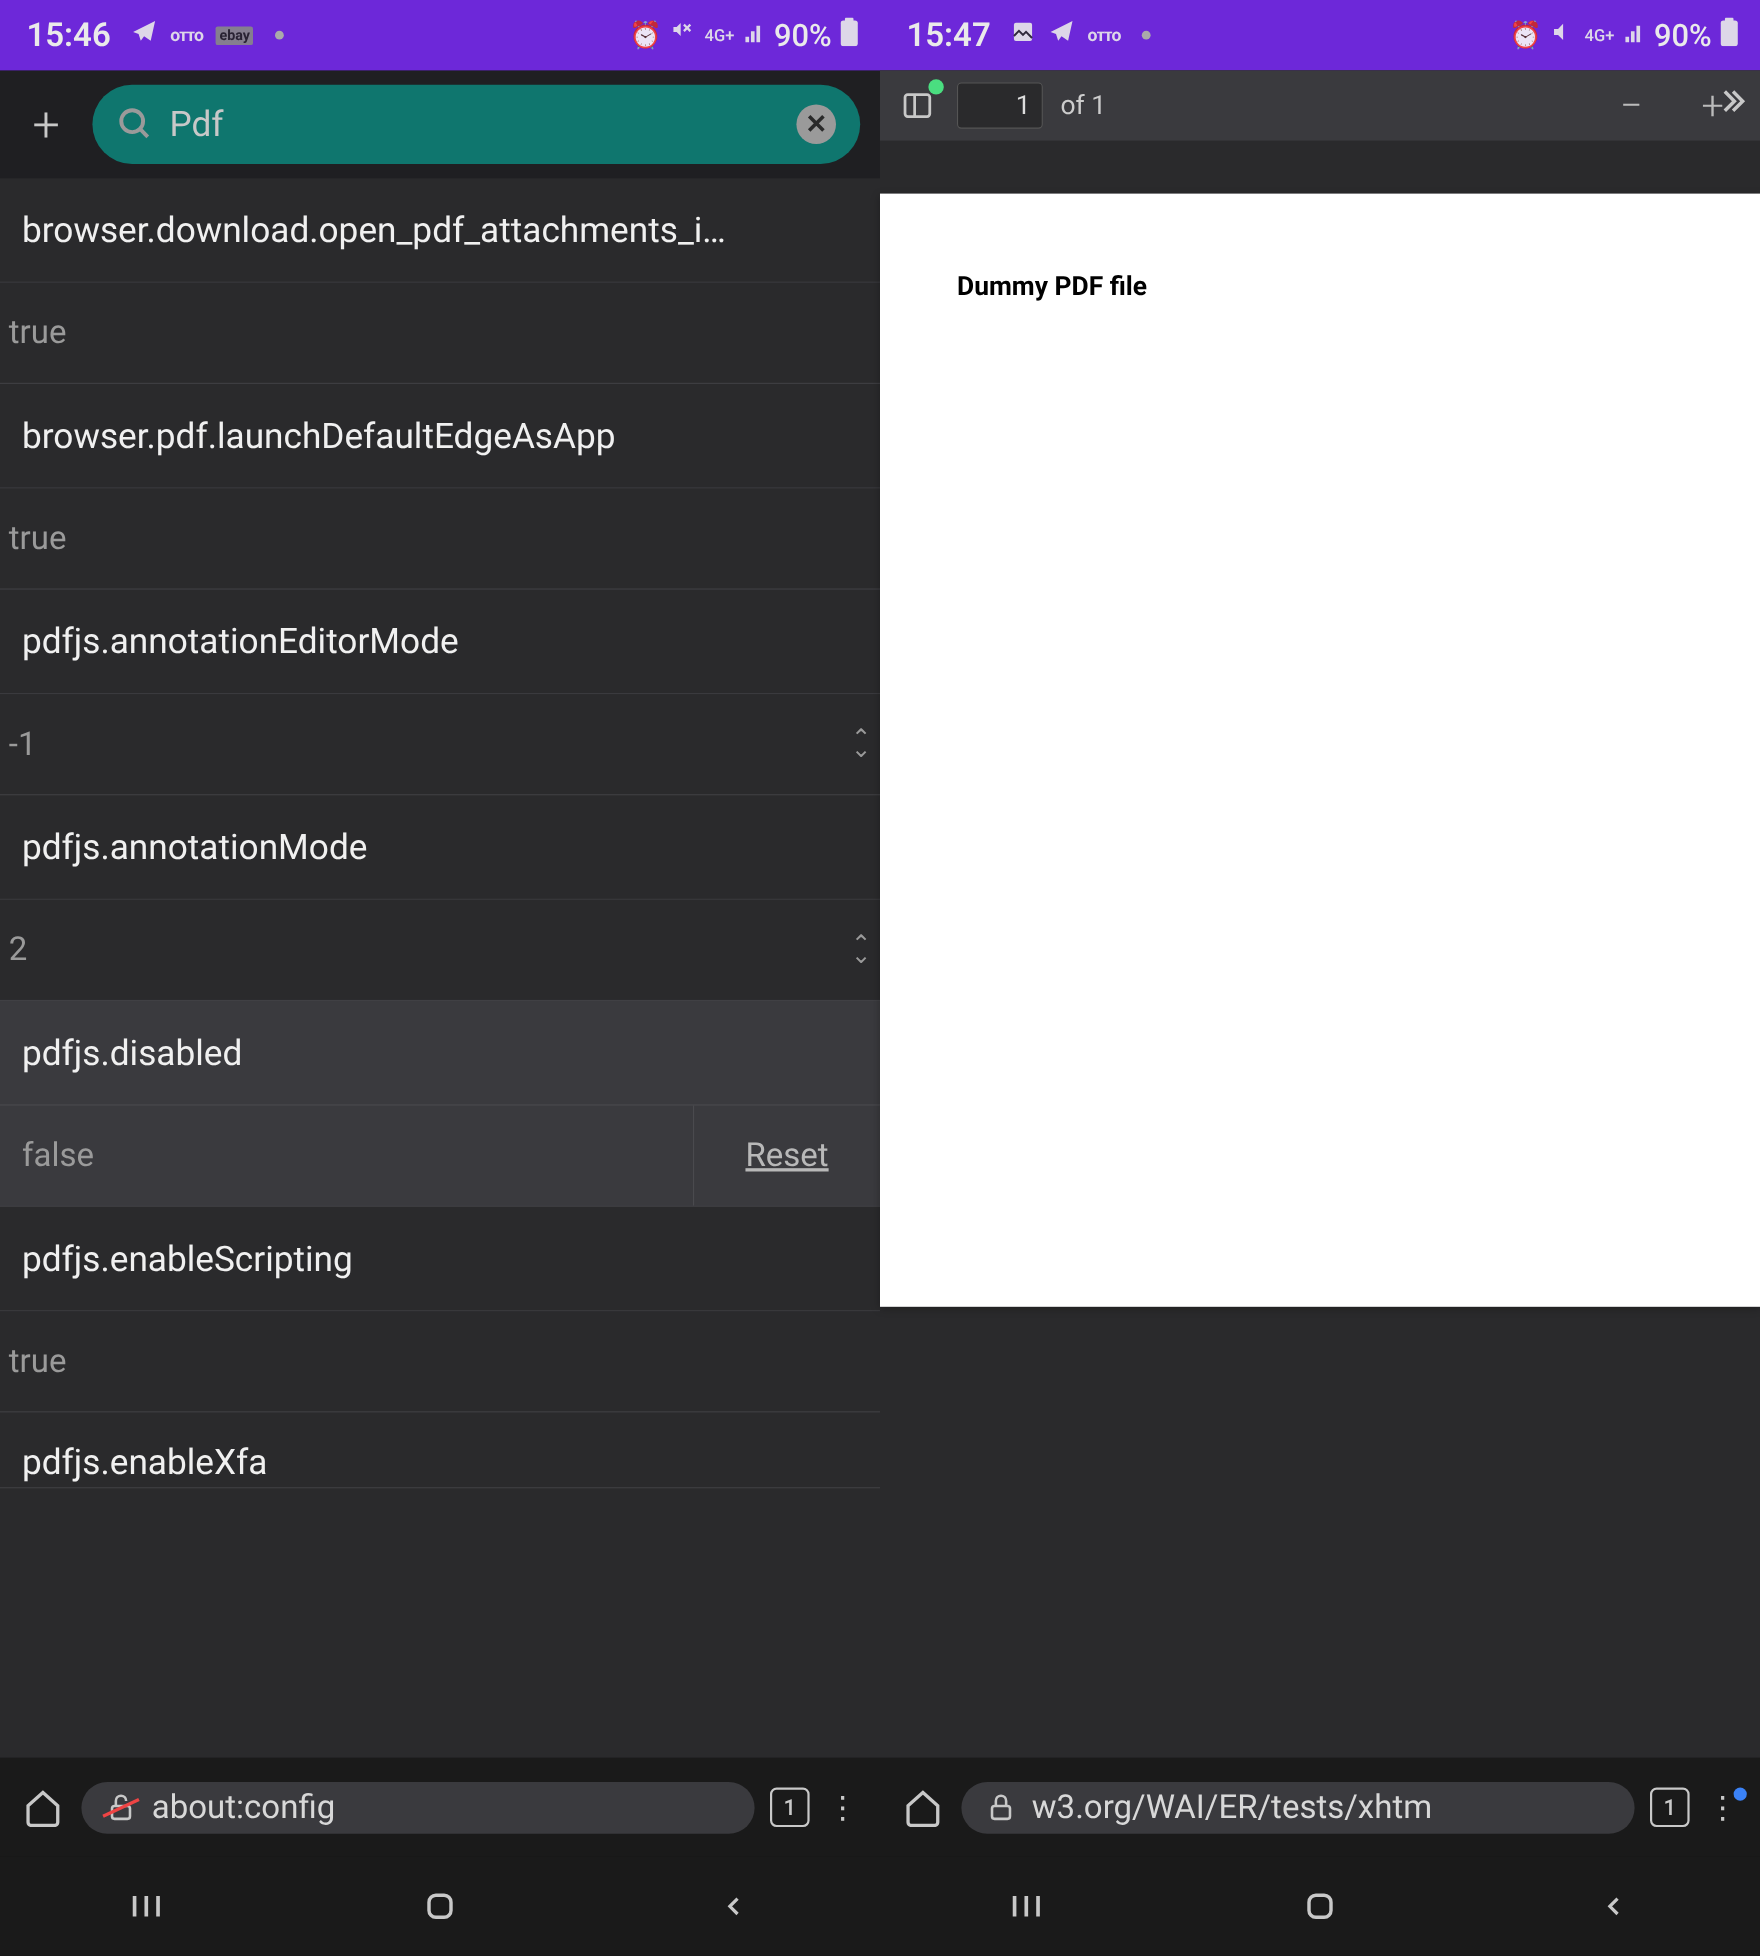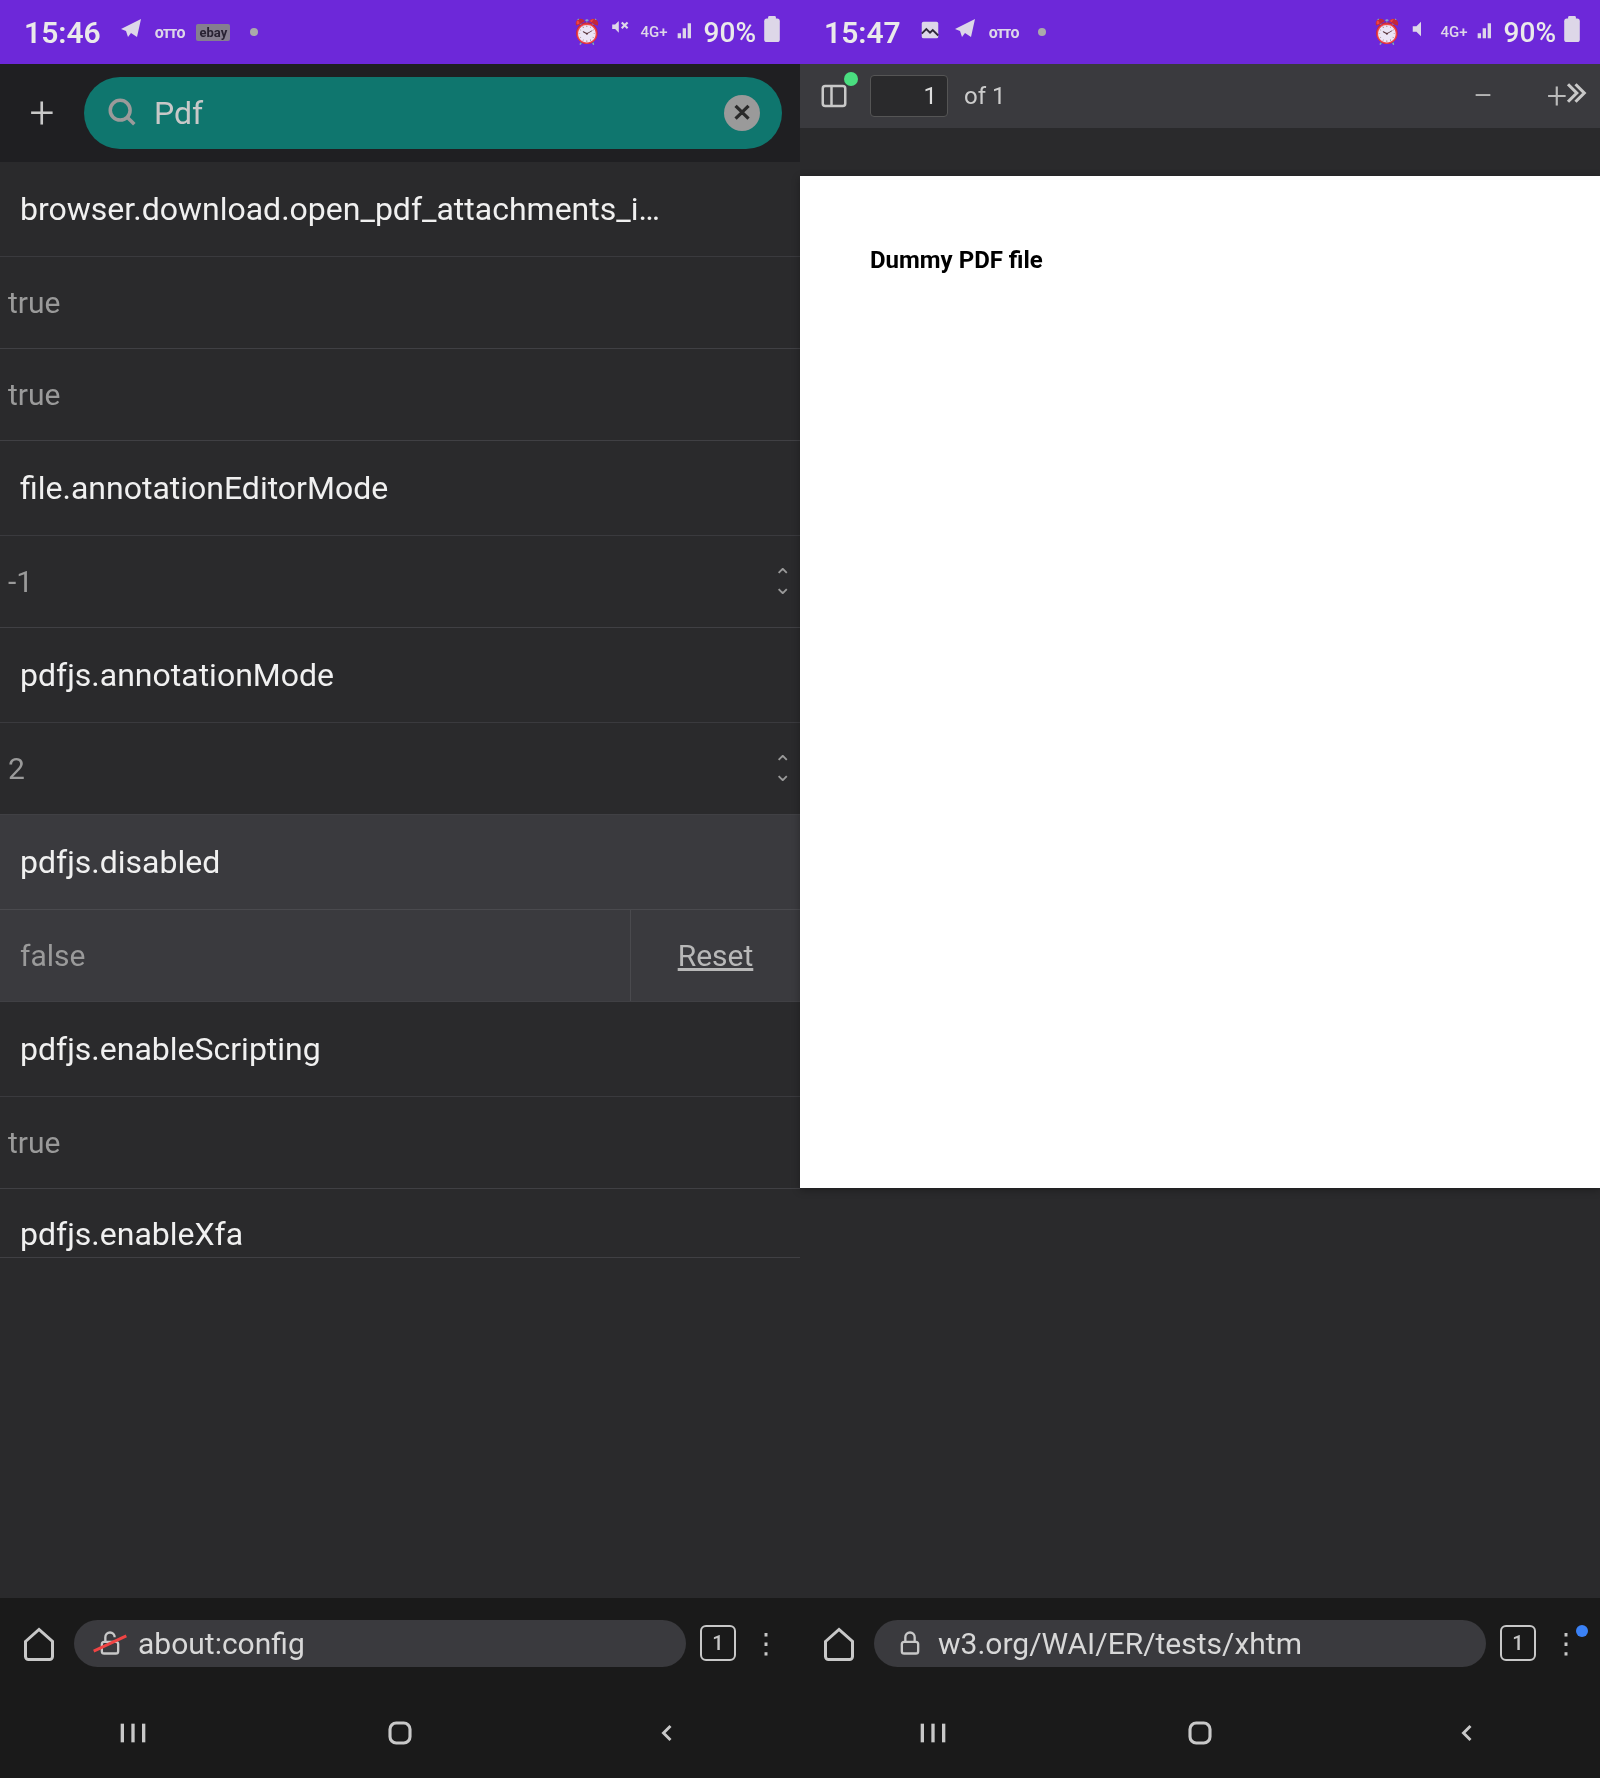--- a/index.html
+++ b/index.html
@@ -119,24 +119,25 @@
         <div class="clear-btn">✕</div>
       </div>
     </div>
 
     <div class="cfg-list">
       <div class="cfg-item">
         <div class="cfg-name">browser.download.open_pdf_attachments_i…</div>
         <div class="cfg-val">true</div>
       </div>
       <div class="cfg-item">
+        <div class="cfg-name">browser.pdf.launchDefaultEdgeAsApp</div>
         <div class="cfg-val">true</div>
       </div>
       <div class="cfg-item">
-        <div class="cfg-name">file.annotationEditorMode</div>
+        <div class="cfg-name">pdfjs.annotationEditorMode</div>
         <div class="cfg-val">
           <span>-1</span>
           <span class="stepper">
               <span>⌃</span>
               <span>⌄</span>
             </span>
         </div>
       </div>
       <div class="cfg-item">
         <div class="cfg-name">pdfjs.annotationMode</div>

